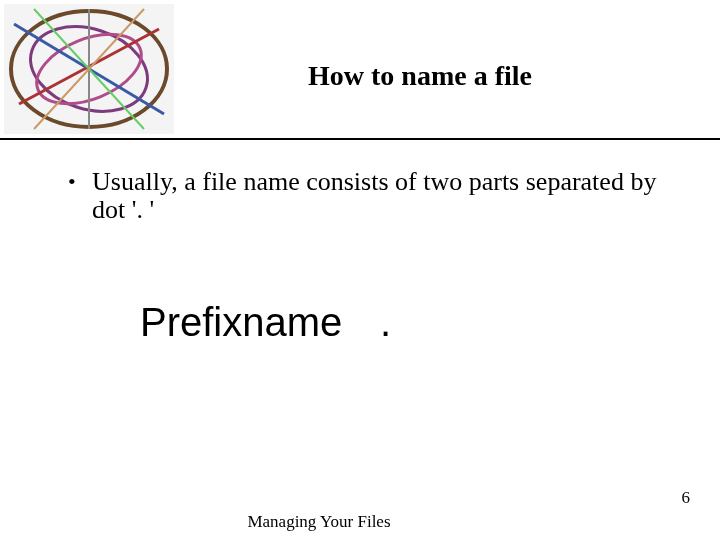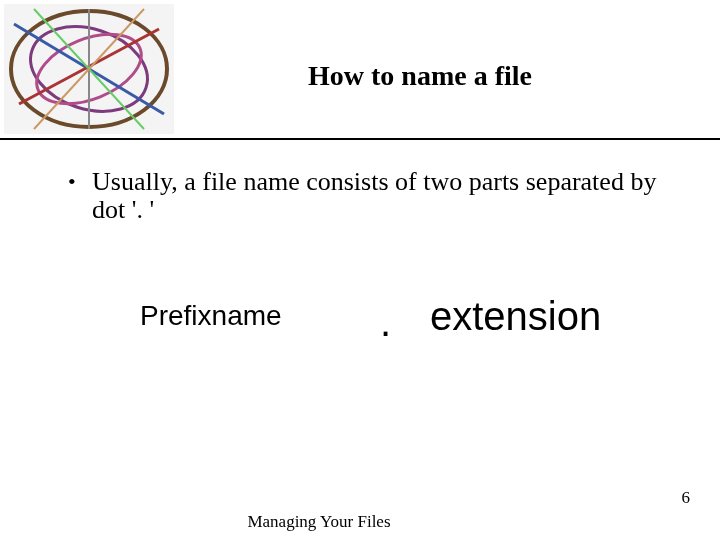--- a/index.html
+++ b/index.html
@@ -12,21 +12,21 @@
   .title { position: absolute; left: 185px; top: 60px; width: 470px; text-align: center; font-size: 28px; font-weight: bold; }
   .rule { position: absolute; left: 0; top: 138px; width: 720px; height: 0; border-top: 2px solid #000; }
 
   
   .bullet-row { position: absolute; left: 68px; top: 168px; width: 600px; display: flex; align-items: flex-start; }
   .bullet-dot { font-size: 22px; line-height: 28px; width: 24px; flex: none; }
   .bullet-text { font-size: 26px; line-height: 28px; }
 
   
   .big-row { position: absolute; left: 0; top: 300px; width: 720px; height: 60px; font-family: Arial, Helvetica, sans-serif; }
-  .big-prefix { position: absolute; left: 140px; top: 0; font-size: 28px; }
+  .big-prefix { position: absolute; left: 140px; top: 0; font-size: 40px; }
   .big-dot    { position: absolute; left: 380px; top: 0; font-size: 40px; }
   .big-ext    { position: absolute; left: 430px; top: -6px; font-size: 40px; }
 
   
   .footer-title { position: absolute; left: 0; bottom: 8px; width: 638px; text-align: center; font-size: 17px; }
   .page-number  { position: absolute; right: 30px; bottom: 32px; font-size: 17px; }
 </style>
 </head>
 <body>
 
@@ -50,19 +50,18 @@
   <div class="rule"></div>
 
   <div class="bullet-row">
     <div class="bullet-dot">•</div>
     <div class="bullet-text">Usually, a file name consists of two parts separated by dot '. '</div>
   </div>
 
   <div class="big-row">
     <div class="big-prefix">Prefixname</div>
     <div class="big-dot">.</div>
-    <div class="big-ext">extension</div>
   </div>
 
   <div class="footer-title">Managing Your Files</div>
   <div class="page-number">6</div>
 
 </div>
 
 </body></html>

